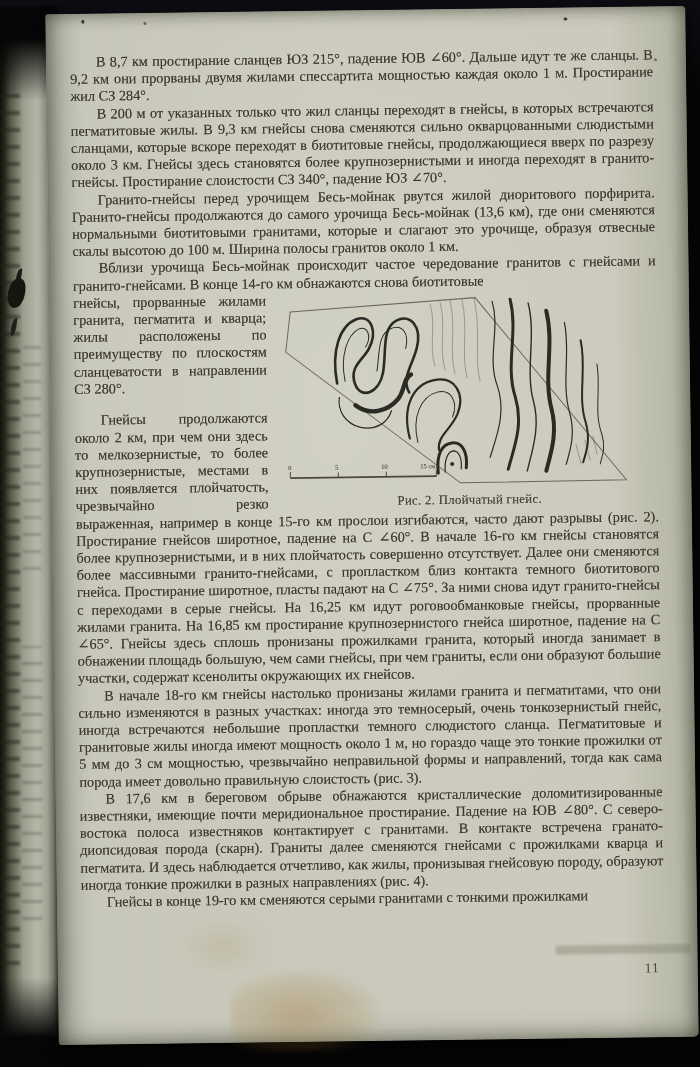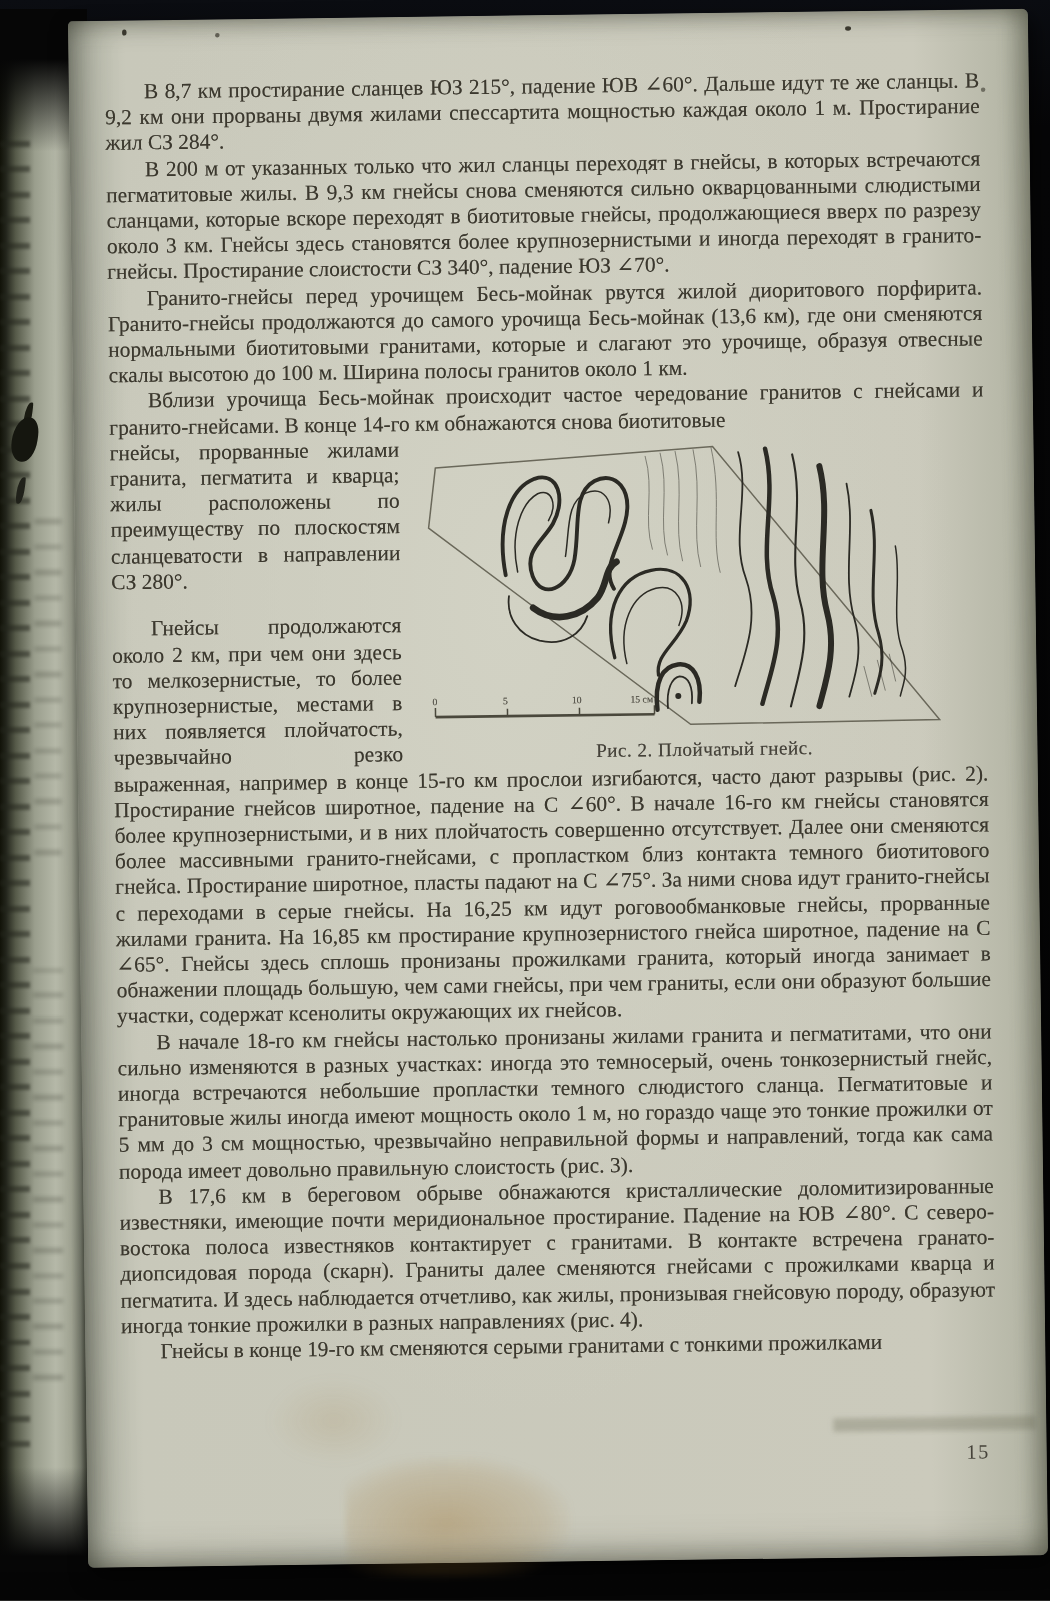--- a/index.html
+++ b/index.html
@@ -162,21 +162,21 @@
         </figure>
         <span>гнейсы, прорванные жилами гранита, пегматита и кварца; жилы расположены по преимуществу по плоскостям сланцеватости в направлении СЗ 280°.</span>
       <p></p>
 
       <p class="para">Гнейсы продолжаются около 2 км, при чем они здесь то мелкозернистые, то более крупнозернистые, местами в них появляется плойчатость, чрезвычайно резко выраженная, например в конце 15-го км прослои изгибаются, часто дают разрывы (рис. 2). Простирание гнейсов широтное, падение на С ∠60°. В начале 16-го км гнейсы становятся более крупнозернистыми, и в них плойчатость совершенно отсутствует. Далее они сменяются более массивными гранито-гнейсами, с пропластком близ контакта темного биотитового гнейса. Простирание широтное, пласты падают на С ∠75°. За ними снова идут гранито-гнейсы с переходами в серые гнейсы. На 16,25 км идут роговообманковые гнейсы, прорванные жилами гранита. На 16,85 км простирание крупнозернистого гнейса широтное, падение на С ∠65°. Гнейсы здесь сплошь пронизаны прожилками гранита, который иногда занимает в обнажении площадь большую, чем сами гнейсы, при чем граниты, если они образуют большие участки, содержат ксенолиты окружающих их гнейсов.</p>
       <p class="para">В начале 18-го км гнейсы настолько пронизаны жилами гранита и пегматитами, что они сильно изменяются в разных участках: иногда это темносерый, очень тонкозернистый гнейс, иногда встречаются небольшие пропластки темного слюдистого сланца. Пегматитовые и гранитовые жилы иногда имеют мощность около 1 м, но гораздо чаще это тонкие прожилки от 5 мм до 3 см мощностью, чрезвычайно неправильной формы и направлений, тогда как сама порода имеет довольно правильную слоистость (рис. 3).</p>
       <p class="para">В 17,6 км в береговом обрыве обнажаются кристаллические доломитизированные известняки, имеющие почти меридиональное простирание. Падение на ЮВ ∠80°. С северо-востока полоса известняков контактирует с гранитами. В контакте встречена гранато-диопсидовая порода (скарн). Граниты далее сменяются гнейсами с прожилками кварца и пегматита. И здесь наблюдается отчетливо, как жилы, пронизывая гнейсовую породу, образуют иногда тонкие прожилки в разных направлениях (рис. 4).</p>
       <p class="para">Гнейсы в конце 19-го км сменяются серыми гранитами с тонкими прожилками</p>
     </div>
 
-    <div class="page-number">15</div>
+    <div class="page-number">11</div>
 
     <div class="stain stain1"></div>
     <div class="stain stain2"></div>
     <div class="show-through"></div>
     <div class="speck s1"></div>
     <div class="speck s2"></div>
     <div class="speck s3"></div>
     <div class="speck s4"></div>
   </div>
 

